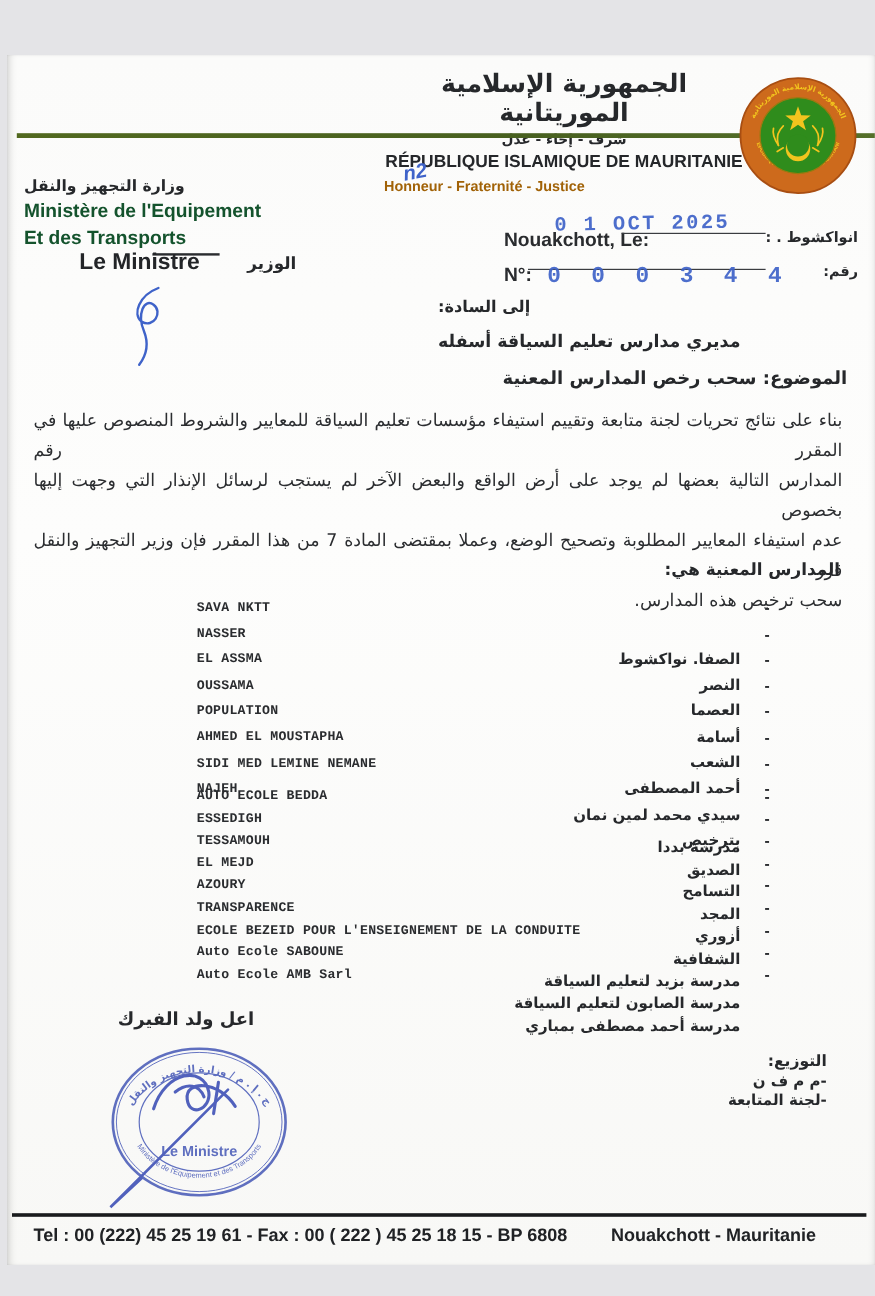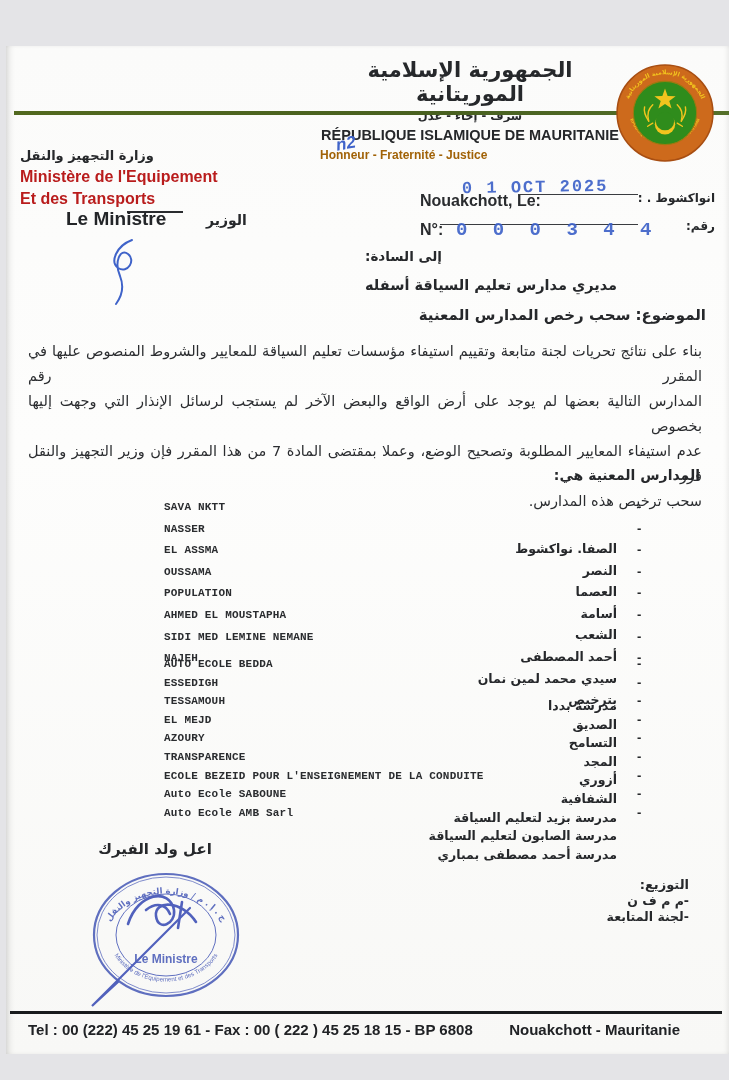--- a/index.html
+++ b/index.html
@@ -1,21 +1,21 @@
 <!DOCTYPE html>
 <html><head>
 <meta charset="utf-8">
 <style>
   html,body{margin:0;padding:0;}
   body{width:729px;height:1080px;background:#e4e4e7;font-family:"Liberation Sans",sans-serif;overflow:hidden;}
   #frame{position:absolute;top:0;left:0;width:729px;height:1028px;}
   .page{position:absolute;left:6px;top:46px;width:723px;height:1008px;background:linear-gradient(180deg,#fbfbfa 0%,#fdfdfc 40%,#f8f8f6 100%);box-shadow:inset 6px 0 8px -6px rgba(0,0,0,.25), inset -4px 0 6px -4px rgba(0,0,0,.12);}
   .abs{position:absolute;white-space:nowrap;}
   .ar{direction:rtl;font-family:"DejaVu Sans",sans-serif;color:#26282b;}
-  .fr{font-family:"Liberation Sans",sans-serif;color:#b91c1c;}
+  .fr{font-family:"Liberation Sans",sans-serif;color:#14532d;}
   
   .hdr-center{position:absolute;left:320px;top:58px;width:300px;text-align:center;}
   .hdr-title{font-size:21px;font-weight:bold;letter-spacing:0px;}
   .hdr-motto-ar{font-size:11.5px;font-weight:bold;margin-top:3px;}
   .green-line{position:absolute;left:14px;top:111px;width:715px;height:4px;background:linear-gradient(90deg,#52691f,#486020 60%,#55702a);}
   .republic{position:absolute;left:320px;top:127px;width:300px;text-align:center;font-size:14.5px;font-weight:bold;color:#25272a;}
   .motto-fr{position:absolute;left:320px;top:148px;width:300px;font-size:12px;font-weight:bold;color:#a16207;}
   .note-n2{position:absolute;left:336px;top:134px;font-size:17px;font-style:italic;color:#3f63c9;transform:rotate(-10deg);font-weight:bold;}
   
   .min-block{position:absolute;left:20px;top:114px;width:270px;text-align:left;margin-top:34px;}

